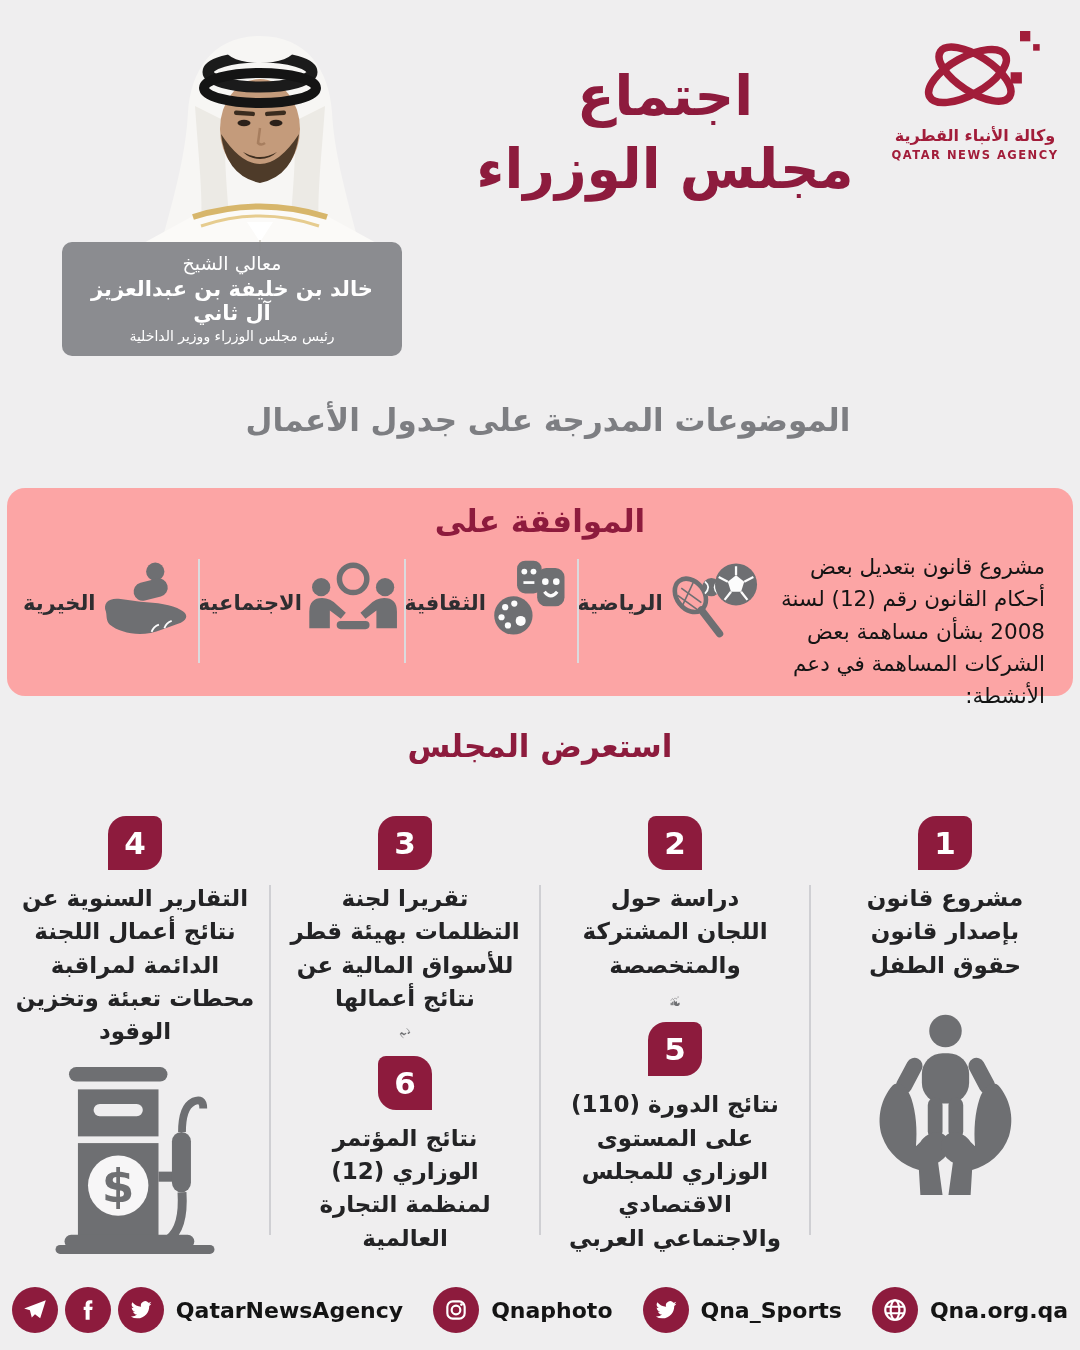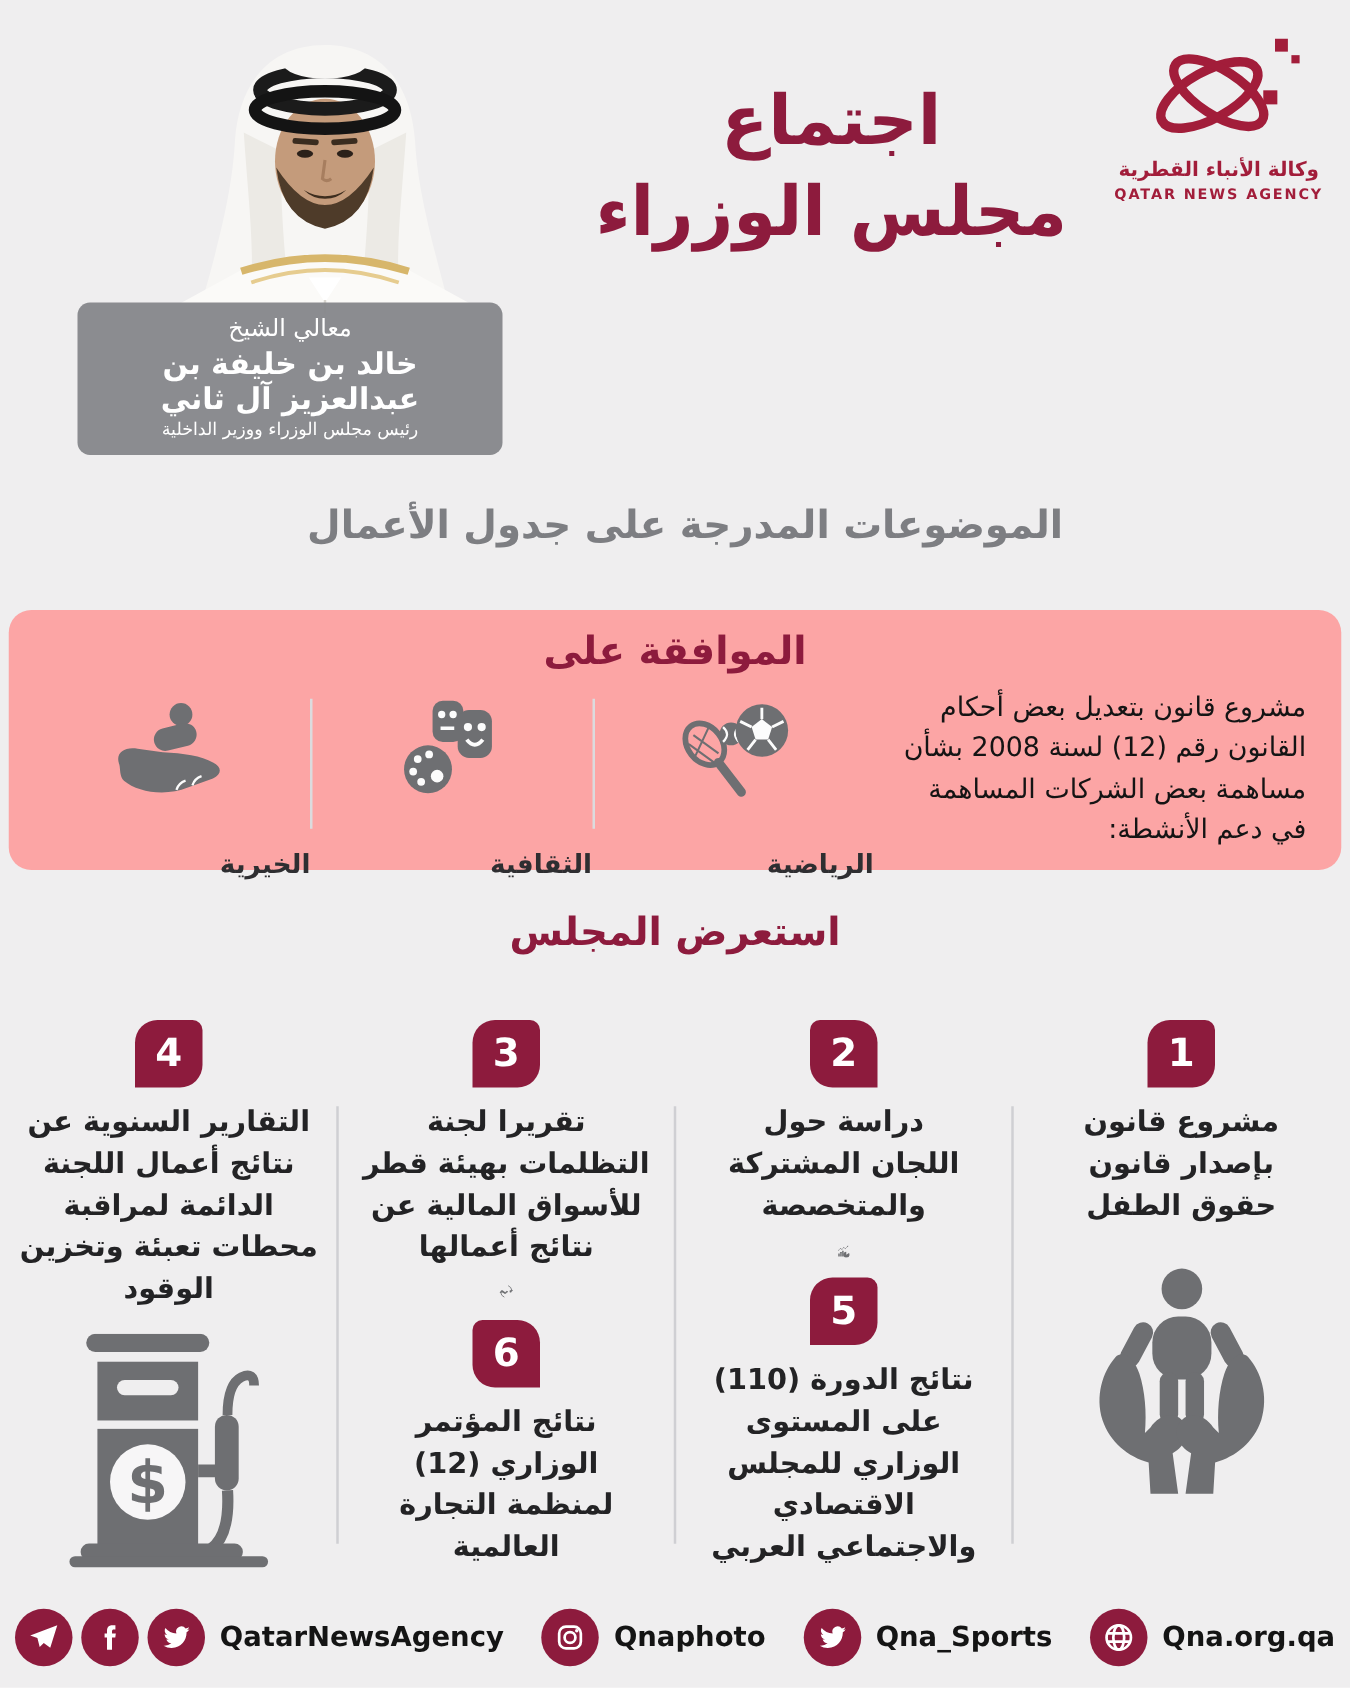--- a/index.html
+++ b/index.html
@@ -5,21 +5,21 @@
   * { margin:0; padding:0; box-sizing:border-box; }
   html,body { width:1080px; height:1350px; }
   body { font-family:"DejaVu Sans", sans-serif; }
   .page { position:relative; width:1080px; height:1350px; background:#EFEEEF; overflow:hidden; }
 
   
   .portrait { position:absolute; left:95px; top:26px; width:330px; height:226px; }
   .caption { position:absolute; left:62px; top:242px; width:340px; background:rgba(134,135,139,.96);
              border-radius:10px; padding:10px 14px 12px; text-align:center; color:#fff; z-index:2; }
   .caption-line1 { font-size:19px; }
-  .caption-line2 { font-size:24px; font-weight:bold; margin:3px 0; }
+  .caption-line2 { font-size:21px; font-weight:bold; margin:3px 0; }
   .caption-line3 { font-size:14px; }
 
   .main-title { position:absolute; left:465px; top:60px; width:400px; text-align:center;
                 color:#8D1B3D; font-weight:bold; font-size:55px; line-height:1.32; }
   .date-block { position:absolute; left:478px; top:272px; width:312px; text-align:center; }
   .date { font-size:28px; font-weight:bold; color:#75767A; }
   .dbl-line { margin-top:9px; height:8px; border-top:2px solid #75767A; border-bottom:2px solid #75767A; }
 
   .logo { position:absolute; left:885px; top:28px; width:180px; text-align:center; }
   .logo svg { width:150px; height:96px; display:block; margin:0 auto; }
@@ -30,21 +30,21 @@
   .agenda-title { position:absolute; top:402px; left:0; right:0; text-align:center;
                   font-size:31px; font-weight:bold; color:#7D7E82;padding-left:16px; }
 
   
   .band { position:absolute; top:488px; left:7px; right:7px; height:208px; background:#fca5a5; border-radius:18px; }
   .band-title { text-align:center; font-size:31px; font-weight:bold; color:#8D1B3D; padding-top:15px; }
   .band-row { display:flex; align-items:flex-start; padding:10px 22px 0 16px; }
   .band-par { width:352px; font-size:21.5px; font-weight:normal; color:#141414;
               line-height:1.5; text-align:right; padding:2px 6px 0 10px; }
   .cats { flex:1; display:flex; }
-  .cat { flex:1; display:flex; flex-direction:column; padding-top:8px; position:relative;gap:30px; }
+  .cat { flex:1; display:flex; align-items:center; padding-top:8px; position:relative; }
   .cat:not(:last-child)::after { content:""; position:absolute; left:0; top:10px; height:104px; width:2px; background:#DBDBDE; }
   .cat svg { height:84px; }
   .cat-label { font-size:21px; font-weight:bold; color:#2E2E31; margin-top:8px; }
 
   
   .review-title { position:absolute; top:728px; left:0; right:0; text-align:center;
                   font-size:31px; font-weight:bold; color:#8D1B3D; }
   .grid { position:absolute; top:800px; left:0; right:0; height:455px; display:flex; }
   .col { width:270px; display:flex; flex-direction:column; align-items:center; }
   .badge { width:54px; height:54px; background:#8D1B3D; color:#fff; font-size:31px; font-weight:bold;
@@ -161,20 +161,33 @@
               <circle cx="38" cy="70" r="5.5" fill="#FCFCFC"></circle>
               <circle cx="21" cy="55" r="3.4" fill="#FCFCFC"></circle>
                 <circle cx="31" cy="51" r="3.4" fill="#FCFCFC"></circle>
               <circle cx="17" cy="66" r="3.4" fill="#FCFCFC"></circle>
                 <circle cx="24" cy="75" r="3.4" fill="#FCFCFC"></circle>
             </g>
           </svg>
           <div class="cat-label">الثقافية</div>
         </div>
 
+        <div class="cat">
+          <svg viewBox="0 0 112 92">
+            <g fill="#6E6F72">
+              <circle cx="56" cy="24" r="15" fill="none" stroke="#6E6F72" stroke-width="6"></circle>
+              <circle cx="21" cy="33" r="10"></circle>
+              <path d="M8,78 V60 q0,-15 14,-15 q9,0 17,8 l9,8 -5.5,6.5 -12,-9 V78 Z"></path>
+              <circle cx="91" cy="33" r="10"></circle>
+              <path d="M104,78 V60 q0,-15 -14,-15 q-9,0 -17,8 l-9,8 5.5,6.5 12,-9 V78 Z"></path>
+              <rect x="38" y="70" width="36" height="9" rx="4.5"></rect>
+            </g>
+          </svg>
+          <div class="cat-label">الاجتماعية</div>
+        </div>
 
         <div class="cat">
           <svg viewBox="0 0 112 92">
             <g fill="#6E6F72">
               <circle cx="66" cy="16" r="10"></circle>
               <rect x="42" y="26" width="38" height="20" rx="10" transform="rotate(-14 60 36)"></rect>
               <path d="M12,60 C8,50 16,44 28,46 L50,49 C68,50 84,52 94,58 C102,62 102,68 94,72 L72,80 C52,88 28,84 16,74 C12,70 13,64 12,60 Z"></path>
               <path d="M62,82 q2,-6 8,-8 M76,78 q2,-6 8,-8" stroke="#FCFCFC" stroke-width="2" fill="none"></path>
             </g>
           </svg>

